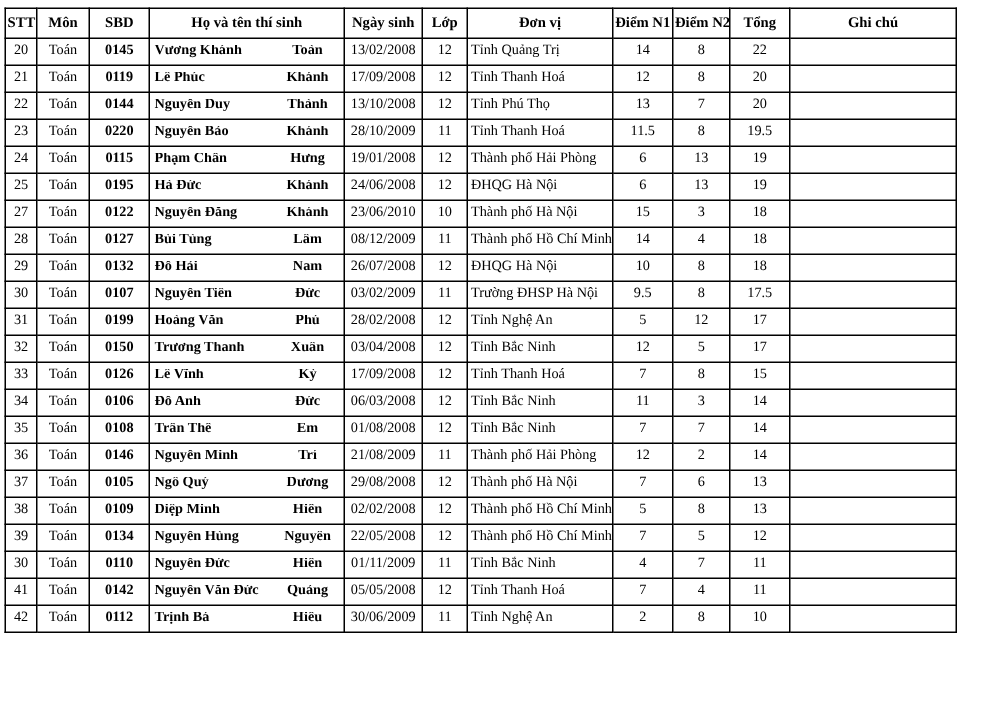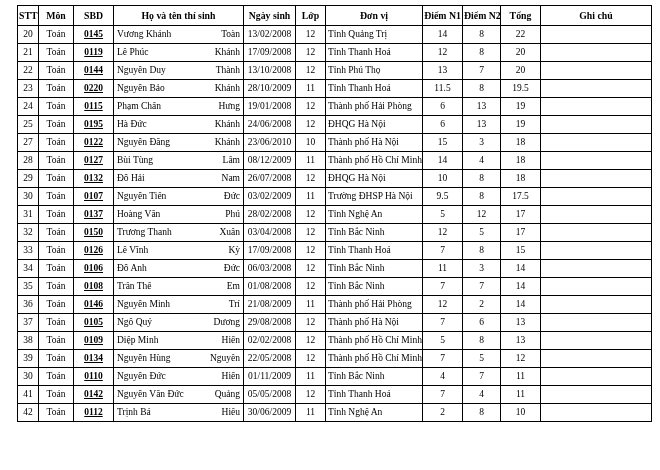--- a/index.html
+++ b/index.html
@@ -13,21 +13,21 @@
     color: #000;
   }
   .sheet {
     position: relative;
     width: 660px;
     height: 470px;
     background: #fff;
   }
   table.score-table {
     position: absolute;
-    left: 17px;
+    left: 3px;
     top: 5px;
     border-collapse: collapse;
     table-layout: fixed;
     width: 634px;
     border-radius: 26px;
   }
   .score-table th, .score-table td {
     border: 1px solid #000;
     font-size: 9.5px;
     line-height: 1;
@@ -39,25 +39,25 @@
   .score-table th {
     height: 20px;
     font-weight: bold;
     text-align: center;
     font-size: 9.8px;
     padding: 0 1px;
   }
   .score-table td { height: 18px; }
   .ta-c { text-align: center; }
   .ta-l { text-align: left; }
-  .bold { font-weight: bold; text-decoration: underline; }
+  .bold { font-weight: bold; }
   td.name-cell { padding: 0 3px; }
-  .name-wrap { display: flex; width: 100%; }
+  .name-wrap { display: flex; width: 100%; font-weight: bold; }
   .name-first { flex: 1 1 auto; overflow: hidden; }
-  .name-last { flex: 0 0 42px; text-align: right; overflow: hidden; }
+  .name-last { flex: 0 0 42px; text-align: center; overflow: hidden; }
   col.c-stt  { width: 21px; }
   col.c-mon  { width: 35px; }
   col.c-sbd  { width: 40px; }
   col.c-name { width: 130px; }
   col.c-dob  { width: 52px; }
   col.c-lop  { width: 30px; }
   col.c-dv   { width: 97px; }
   col.c-n1   { width: 40px; }
   col.c-n2   { width: 38px; }
   col.c-tong { width: 40px; }
@@ -273,21 +273,21 @@
       <td class="ta-c">11</td>
       <td class="ta-l">Trường ĐHSP Hà Nội</td>
       <td class="ta-c">9.5</td>
       <td class="ta-c">8</td>
       <td class="ta-c">17.5</td>
       <td class="ta-l"></td>
     </tr>
         <tr>
       <td class="ta-c">31</td>
       <td class="ta-c">Toán</td>
-      <td class="ta-c bold">0137</td>
+      <td class="ta-c bold">0199</td>
       <td class="ta-l name-cell">
         <span class="name-wrap">
           <span class="name-first">Hoàng Văn</span>
           <span class="name-last">Phú</span>
         </span>
       </td>
       <td class="ta-c">28/02/2008</td>
       <td class="ta-c">12</td>
       <td class="ta-l">Tỉnh Nghệ An</td>
       <td class="ta-c">5</td>

